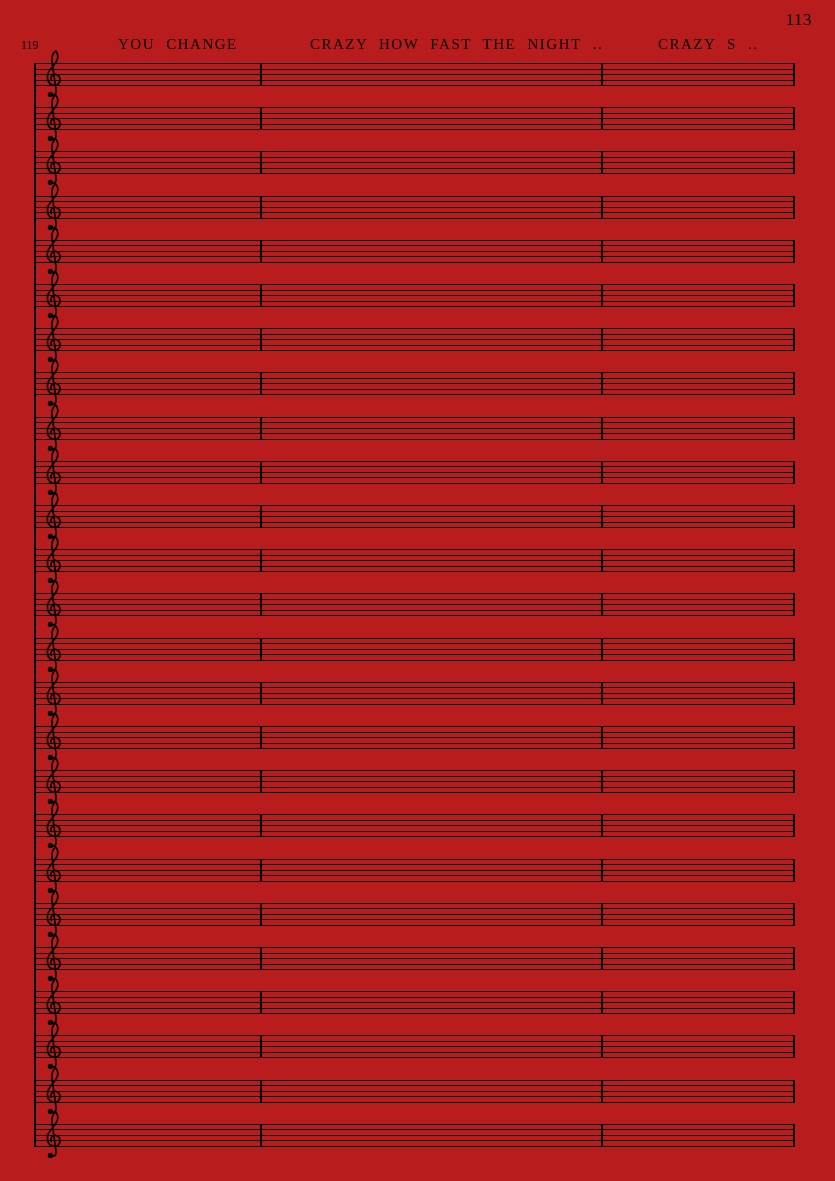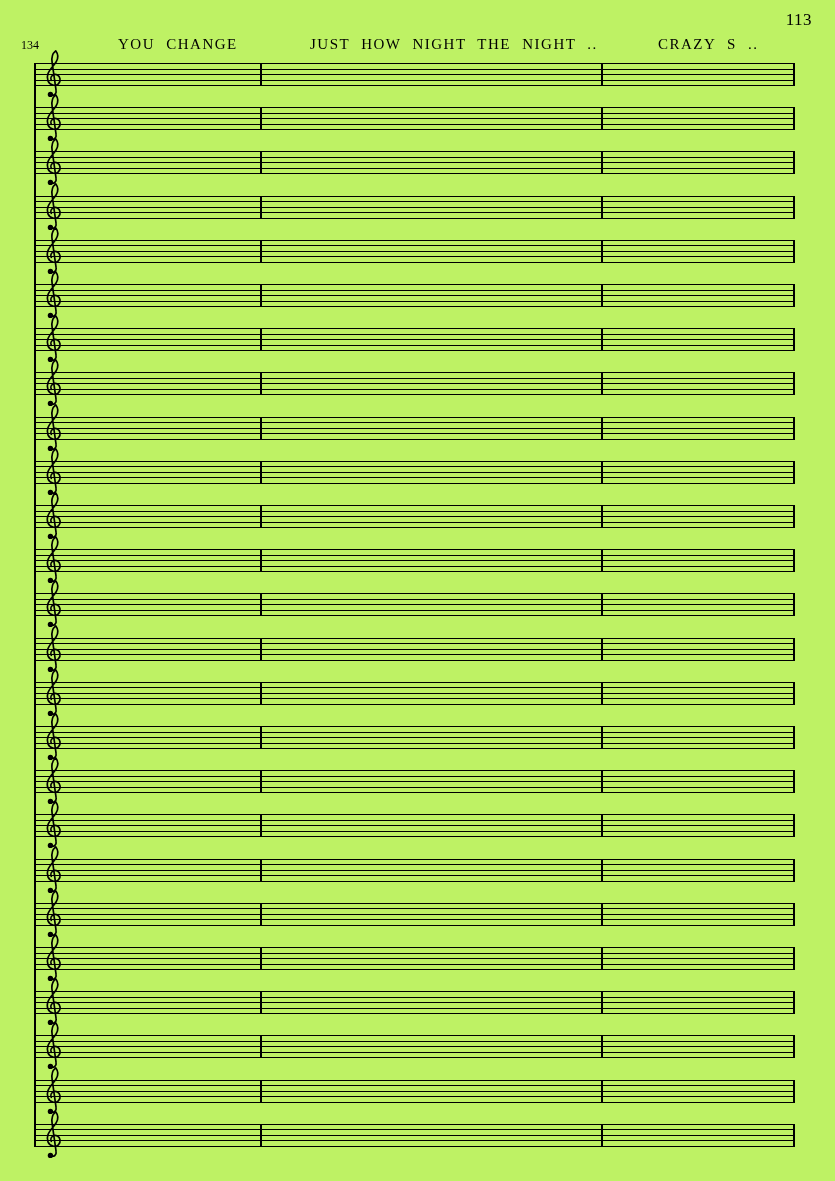--- a/index.html
+++ b/index.html
@@ -4,21 +4,21 @@
 <style>
   html, body {
     margin: 0;
     padding: 0;
     background: #ffffff;
   }
   .sheet {
     position: relative;
     width: 835px;
     height: 1181px;
-    background: #bef264;
+    background: #b91c1c;
     overflow: hidden;
     font-family: "Liberation Serif", serif;
     color: #000;
   }
   .page-number {
     position: absolute;
     top: 10px;
     right: 23px;
     font-size: 17px;
     letter-spacing: 0.5px;
@@ -96,24 +96,24 @@
                C 14.0 36.5, 17.2 33.0, 16.6 29.2
                C 16.0 25.6, 12.4 23.8, 9.6 25.2
                C 7.6 26.2, 6.8 28.6, 7.8 30.6" fill="none" stroke="#000" stroke-width="1.7" stroke-linecap="round" stroke-linejoin="round"></path>
       <circle cx="6.9" cy="44.9" r="2.7" fill="#000"></circle>
     </g>
   </defs>
 </svg>
 
 <div class="sheet">
   <div class="page-number">113</div>
-  <div class="measure-number">134</div>
+  <div class="measure-number">119</div>
 
   <div class="lyric lyric-1">YOU CHANGE</div>
-  <div class="lyric lyric-2">JUST HOW NIGHT THE NIGHT ..</div>
+  <div class="lyric lyric-2">CRAZY HOW FAST THE NIGHT ..</div>
   <div class="lyric lyric-3">CRAZY S ..</div>
 
   <div id="staves">
       <div class="staff" style="top: 63px;">
         <div class="staff-line" style="top: 0px;"></div>
         <div class="staff-line" style="top: 5.5px;"></div>
         <div class="staff-line" style="top: 11px;"></div>
         <div class="staff-line" style="top: 16.5px;"></div>
         <div class="staff-line" style="top: 22px;"></div>
         <div class="barline" style="left: 226px;"></div>

